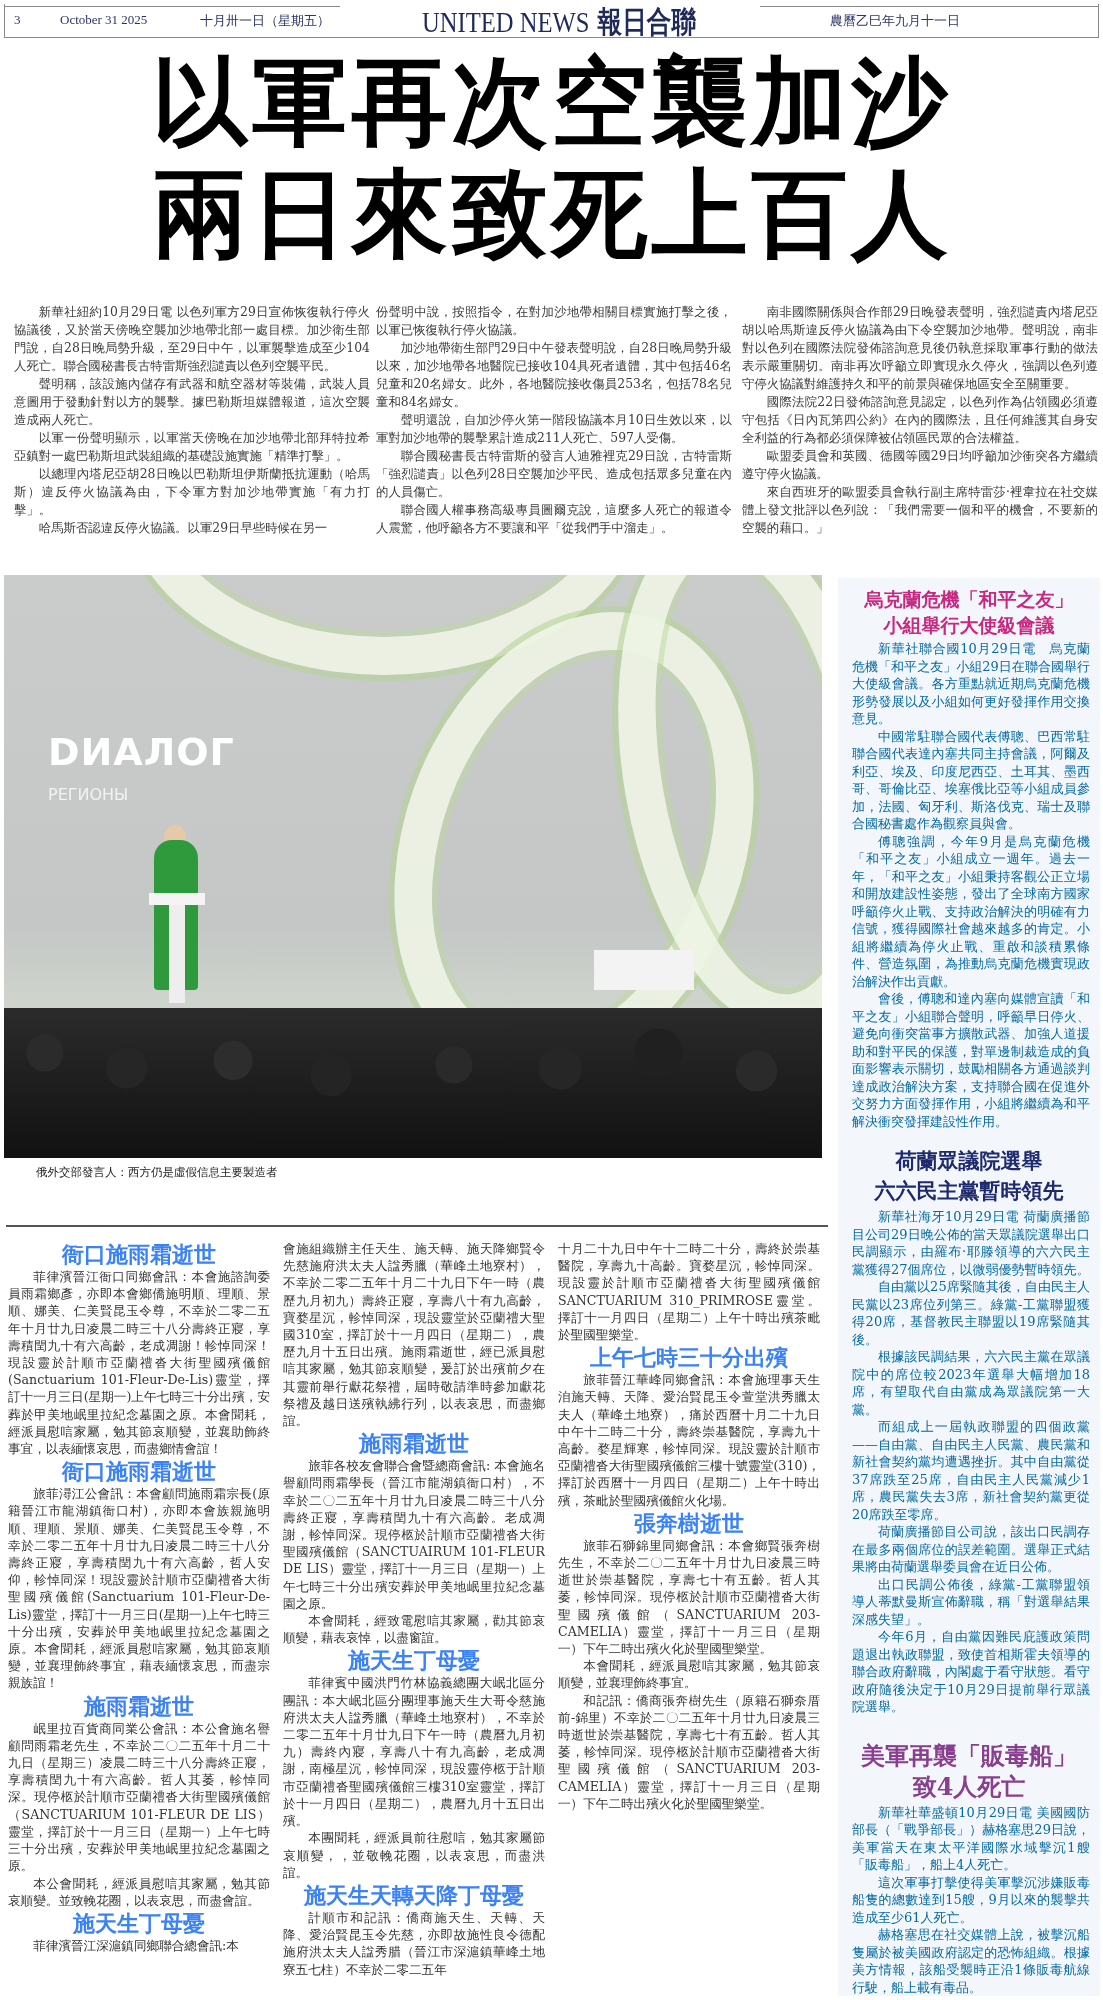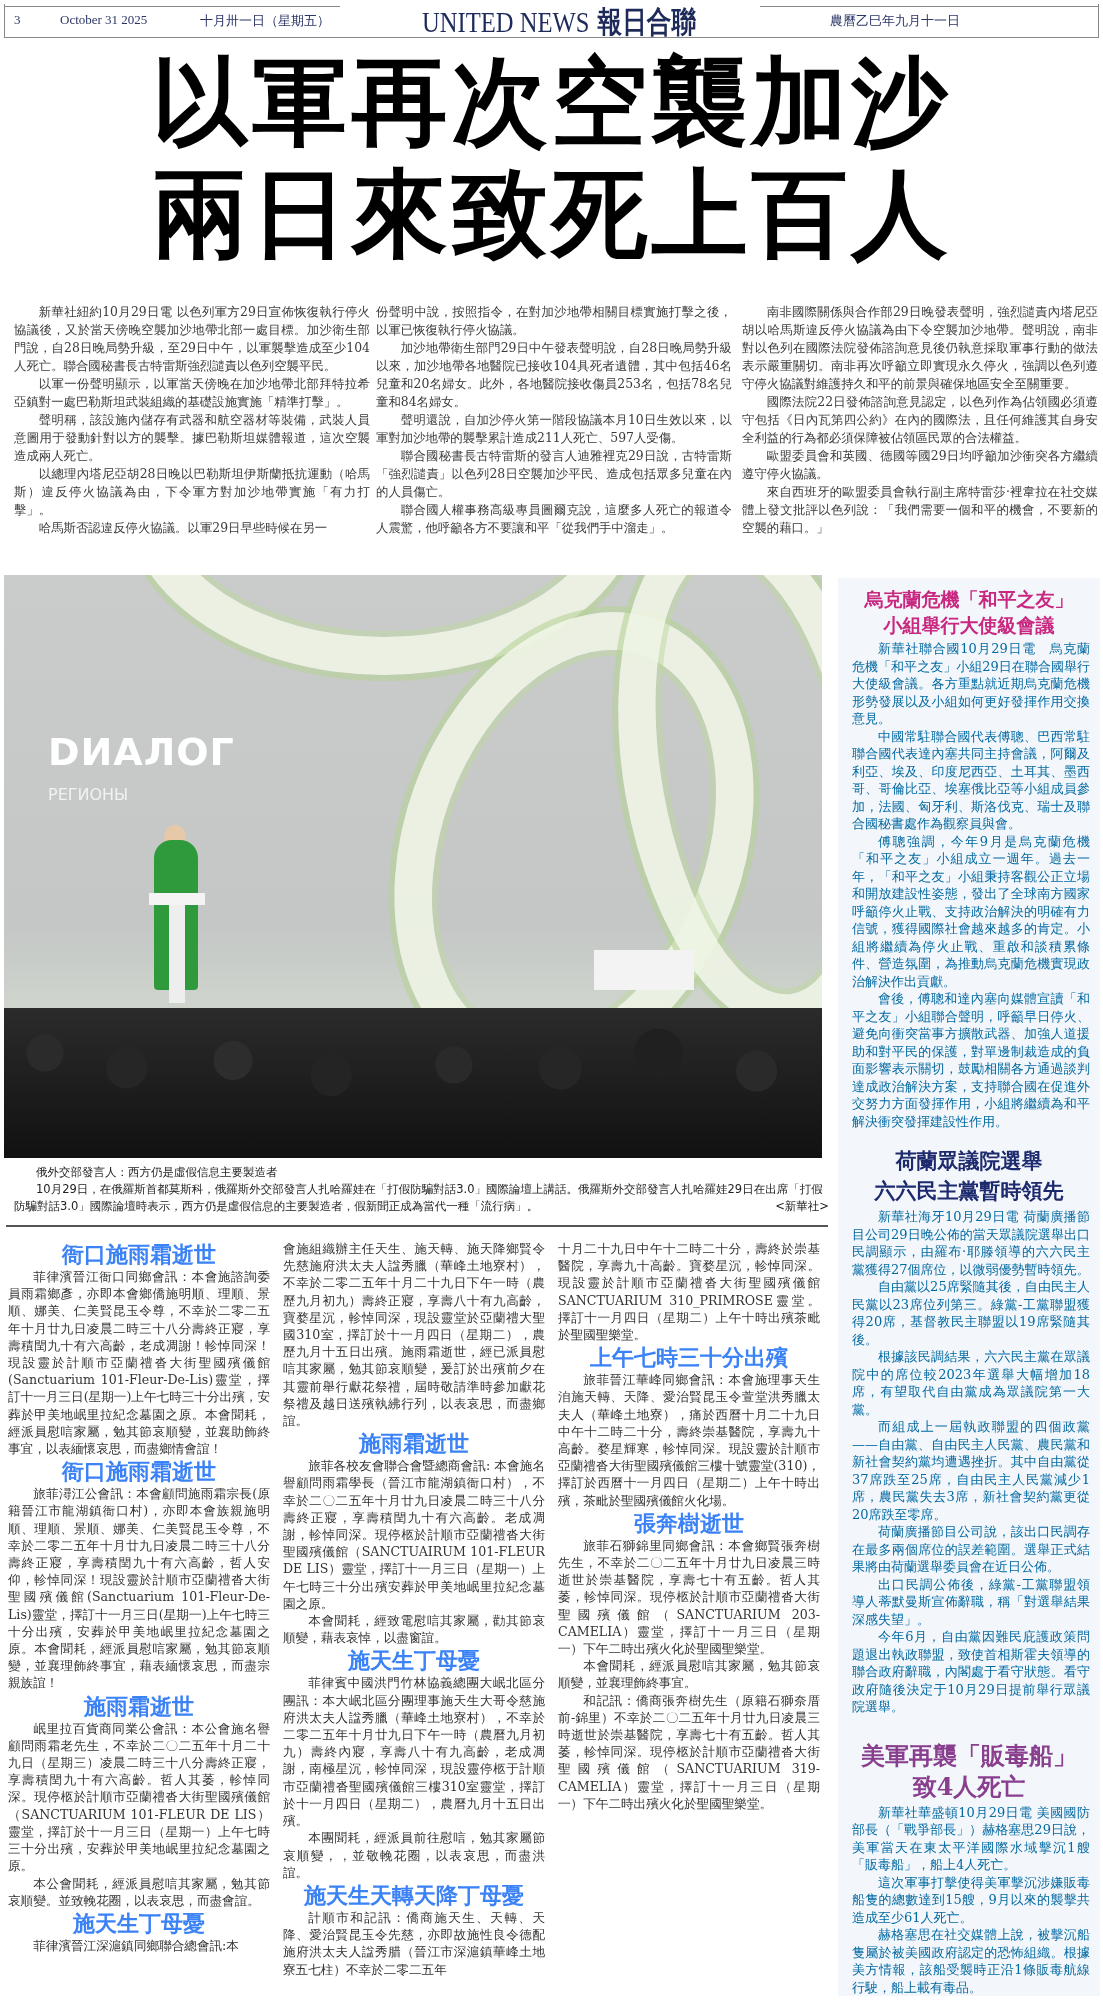--- a/index.html
+++ b/index.html
@@ -62,22 +62,22 @@
     <span>UNITED NEWS</span><span class="cn">報日合聯</span>
   </div>
   <span class="mh-text mh-lunar">農曆乙巳年九月十一日</span>
 </div>
 
 <div class="headline hl1">以軍再次空襲加沙</div>
 <div class="headline hl2">兩日來致死上百人</div>
 
 <div class="col top-col" style="left:14px;">
   <p>新華社紐約10月29日電 以色列軍方29日宣佈恢復執行停火協議後，又於當天傍晚空襲加沙地帶北部一處目標。加沙衛生部門說，自28日晚局勢升級，至29日中午，以軍襲擊造成至少104人死亡。聯合國秘書長古特雷斯強烈譴責以色列空襲平民。</p>
+  <p>聲明稱，該設施內儲存有武器和航空器材等裝備，武裝人員意圖用于發動針對以方的襲擊。據巴勒斯坦媒體報道，這次空襲造成兩人死亡。</p>
   <p>以軍一份聲明顯示，以軍當天傍晚在加沙地帶北部拜特拉希亞鎮對一處巴勒斯坦武裝組織的基礎設施實施「精準打擊」。</p>
-  <p>聲明稱，該設施內儲存有武器和航空器材等裝備，武裝人員意圖用于發動針對以方的襲擊。據巴勒斯坦媒體報道，這次空襲造成兩人死亡。</p>
   <p>以總理內塔尼亞胡28日晚以巴勒斯坦伊斯蘭抵抗運動（哈馬斯）違反停火協議為由，下令軍方對加沙地帶實施「有力打擊」。</p>
   <p>哈馬斯否認違反停火協議。以軍29日早些時候在另一</p>
 </div>
 <div class="col top-col" style="left:376px;">
   <p style="text-indent:0">份聲明中說，按照指令，在對加沙地帶相關目標實施打擊之後，以軍已恢復執行停火協議。</p>
   <p>加沙地帶衛生部門29日中午發表聲明說，自28日晚局勢升級以來，加沙地帶各地醫院已接收104具死者遺體，其中包括46名兒童和20名婦女。此外，各地醫院接收傷員253名，包括78名兒童和84名婦女。</p>
   <p>聲明還說，自加沙停火第一階段協議本月10日生效以來，以軍對加沙地帶的襲擊累計造成211人死亡、597人受傷。</p>
   <p>聯合國秘書長古特雷斯的發言人迪雅裡克29日說，古特雷斯「強烈譴責」以色列28日空襲加沙平民、造成包括眾多兒童在內的人員傷亡。</p>
   <p>聯合國人權事務高級專員圖爾克說，這麼多人死亡的報道令人震驚，他呼籲各方不要讓和平「從我們手中溜走」。</p>
 </div>
@@ -99,21 +99,20 @@
   <div class="podium">
       <div class="top"></div>
       <div class="stem"></div>
     </div>
   <div class="sofa"></div>
   <div class="crowd"></div>
 </div>
 
 <div class="caption">
   <div class="cap-title">俄外交部發言人：西方仍是虛假信息主要製造者</div>
-  <div class="cap-body"><span>10月29日，在俄羅斯首都莫斯科，俄羅斯外交部發言人扎哈羅娃在「打假防騙對話3.0」國際論壇上講話。俄羅斯外交部發言人扎哈羅娃29日在出席「打假防騙對話3.0」國際論壇時表示，西方仍是虛假信息的主要製造者，假新聞正成為當代一種「流行病」。</span><span class="cap-src">&lt;新華社&gt;</span></div>
 </div>
 
 <div class="sidebar">
   <div class="sb-head sb-h1">
     <div>烏克蘭危機「和平之友」</div>
     <div>小組舉行大使級會議</div>
   </div>
   <div class="sb-body">
     <p>新華社聯合國10月29日電　烏克蘭危機「和平之友」小組29日在聯合國舉行大使級會議。各方重點就近期烏克蘭危機形勢發展以及小組如何更好發揮作用交換意見。</p>
     <p>中國常駐聯合國代表傅聰、巴西常駐聯合國代表達內塞共同主持會議，阿爾及利亞、埃及、印度尼西亞、土耳其、墨西哥、哥倫比亞、埃塞俄比亞等小組成員參加，法國、匈牙利、斯洛伐克、瑞士及聯合國秘書處作為觀察員與會。</p>
@@ -168,14 +167,14 @@
   <h3>施天生天轉天降丁母憂</h3>
   <p>計順市和記訊：僑商施天生、天轉、天降、愛治賢昆玉令先慈，亦即故施性良令德配施府洪太夫人諡秀腊（晉江市深滬鎮華峰土地寮五七柱）不幸於二零二五年</p>
 </div>
 <div class="obit-col" style="left:558px;">
   <p style="text-indent:0">十月二十九日中午十二時二十分，壽終於崇基醫院，享壽九十高齡。寶婺星沉，軫悼同深。現設靈於計順市亞蘭禮沓大街聖國殯儀館SANCTUARIUM 310_PRIMROSE靈堂。擇訂十一月四日（星期二）上午十時出殯茶毗於聖國聖樂堂。</p>
   <h3>上午七時三十分出殯</h3>
   <p>旅菲晉江華峰同鄉會訊：本會施理事天生洎施天轉、天降、愛治賢昆玉令萱堂洪秀臘太夫人（華峰土地寮），痛於西曆十月二十九日中午十二時二十分，壽終崇基醫院，享壽九十高齡。婺星輝寒，軫悼同深。現設靈於計順市亞蘭禮沓大街聖國殯儀館三樓十號靈堂(310)，擇訂於西曆十一月四日（星期二）上午十時出殯，茶毗於聖國殯儀館火化場。</p>
   <h3>張奔樹逝世</h3>
   <p>旅菲石獅錦里同鄉會訊：本會鄉賢張奔樹先生，不幸於二〇二五年十月廿九日凌晨三時逝世於崇基醫院，享壽七十有五齡。哲人其萎，軫悼同深。現停柩於計順市亞蘭禮沓大街聖國殯儀館（SANCTUARIUM 203-CAMELIA）靈堂，擇訂十一月三日（星期一）下午二時出殯火化於聖國聖樂堂。</p>
   <p>本會聞耗，經派員慰唁其家屬，勉其節哀順變，並襄理飾終事宜。</p>
-  <p>和記訊：僑商張奔樹先生（原籍石獅奈厝前-錦里）不幸於二〇二五年十月廿九日凌晨三時逝世於崇基醫院，享壽七十有五齡。哲人其萎，軫悼同深。現停柩於計順市亞蘭禮沓大街聖國殯儀館（SANCTUARIUM 319-CAMELIA）靈堂，擇訂十一月三日（星期一）下午二時出殯火化於聖國聖樂堂。</p>
+  <p>和記訊：僑商張奔樹先生（原籍石獅奈厝前-錦里）不幸於二〇二五年十月廿九日凌晨三時逝世於崇基醫院，享壽七十有五齡。哲人其萎，軫悼同深。現停柩於計順市亞蘭禮沓大街聖國殯儀館（SANCTUARIUM 203-CAMELIA）靈堂，擇訂十一月三日（星期一）下午二時出殯火化於聖國聖樂堂。</p>
 </div>
 
 </body></html>

